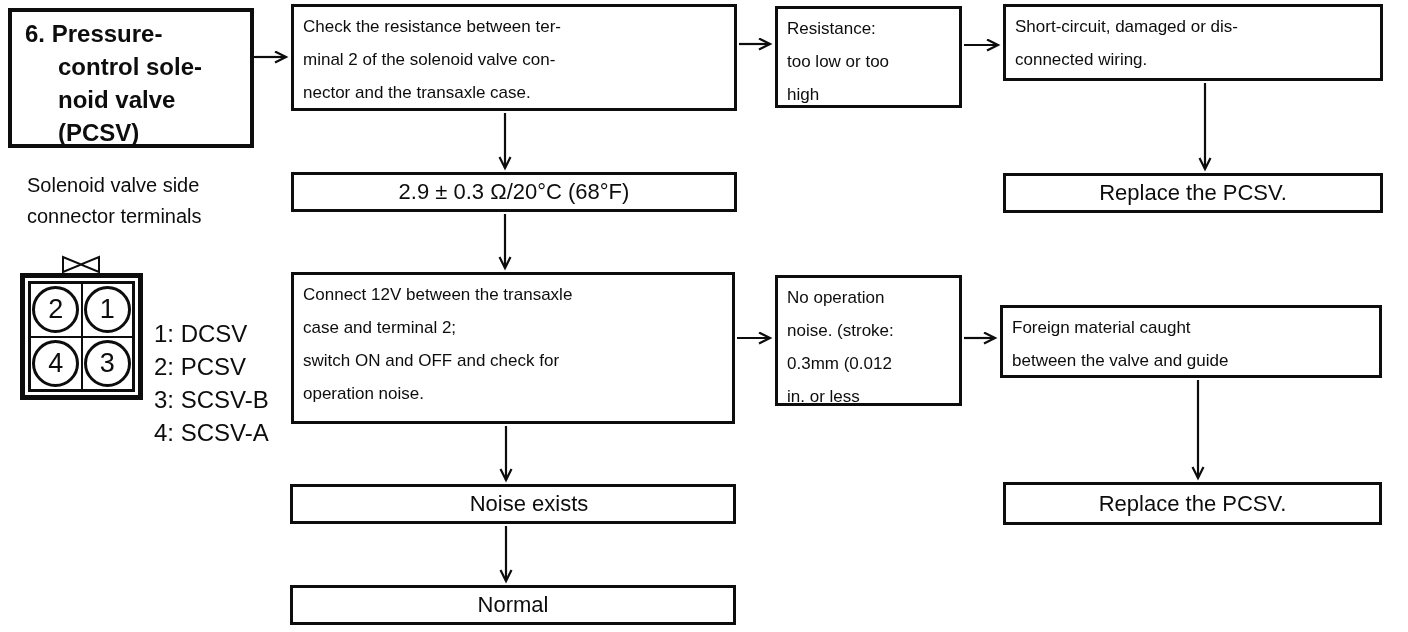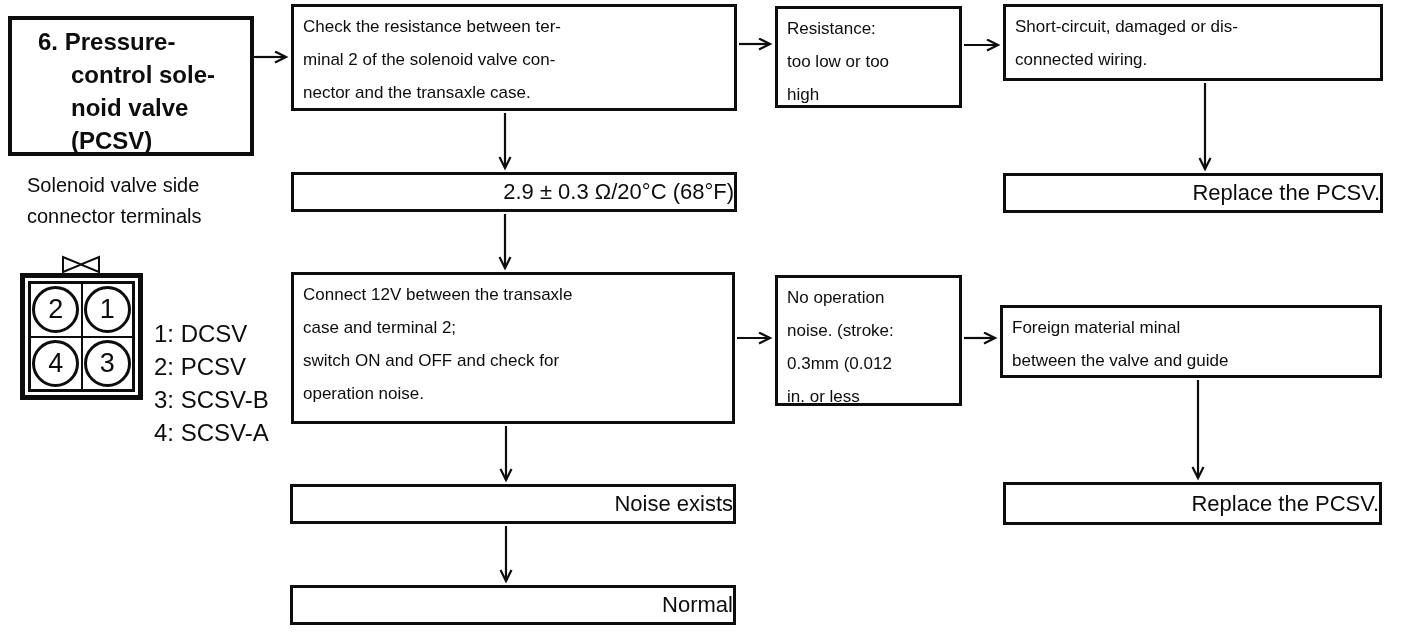--- a/index.html
+++ b/index.html
@@ -6,21 +6,21 @@
   .canvas {
     position:relative; width:1408px; height:632px; background:#ffffff;
     font-family:"Liberation Sans", sans-serif; color:#0d0d0d; overflow:hidden;
   }
   .arrows { position:absolute; left:0; top:0; width:1408px; height:632px; pointer-events:none; }
   .box {
     position:absolute; box-sizing:border-box; background:#ffffff;
     border:3px solid #0d0d0d;
   }
   .txt { white-space:pre-line; font-size:17px; line-height:33px; padding:3px 9px; }
-  .vcenter { display:flex; align-items:center; justify-content:flex-end; }
+  .vcenter { display:flex; align-items:center; justify-content:center; }
   .ctext { font-size:22px; white-space:nowrap; padding:0; }
   .title-box { border-width:4px; }
   .title-txt {
     white-space:pre-line; font-weight:bold; font-size:24px; line-height:33px;
     padding:5px 6px 5px 46px; text-indent:-33px;
   }
   .caption {
     position:absolute; left:27px; top:170px; font-size:20px; line-height:31px;
     white-space:pre-line;
   }
@@ -64,21 +64,21 @@
       <line x1="505" y1="113" x2="505" y2="168" marker-end="url(#ah)"></line>
       <line x1="505" y1="214" x2="505" y2="268" marker-end="url(#ah)"></line>
       <line x1="737" y1="338" x2="770" y2="338" marker-end="url(#ah)"></line>
       <line x1="964" y1="338" x2="995" y2="338" marker-end="url(#ah)"></line>
       <line x1="1198" y1="380" x2="1198" y2="478" marker-end="url(#ah)"></line>
       <line x1="506" y1="426" x2="506" y2="480" marker-end="url(#ah)"></line>
       <line x1="506" y1="526" x2="506" y2="581" marker-end="url(#ah)"></line>
     </g>
   </svg>
 
-  <div class="box title-box" style="left:8px; top:16px; width:246px; height:140px;padding-left:13px;">
+  <div class="box title-box" style="left:8px; top:8px; width:246px; height:140px;">
     <div class="title-txt">6. Pressure-
 control sole-
 noid valve
 (PCSV)</div>
   </div>
 
   <div class="box" style="left:291px; top:4px; width:446px; height:107px;">
     <div class="txt">Check the resistance between ter-
 minal 2 of the solenoid valve con-
 nector and the transaxle case.</div>
@@ -111,21 +111,21 @@
   </div>
 
   <div class="box" style="left:775px; top:275px; width:187px; height:131px;">
     <div class="txt">No operation
 noise. (stroke:
 0.3mm (0.012
 in. or less</div>
   </div>
 
   <div class="box" style="left:1000px; top:305px; width:382px; height:73px;">
-    <div class="txt">Foreign material minal
+    <div class="txt">Foreign material caught
 between the valve and guide</div>
   </div>
 
   <div class="box vcenter" style="left:1003px; top:482px; width:379px; height:43px;">
     <div class="ctext">Replace the PCSV.</div>
   </div>
 
   <div class="box vcenter" style="left:290px; top:484px; width:446px; height:40px;padding-left:32px;">
     <div class="ctext">Noise exists</div>
   </div>

